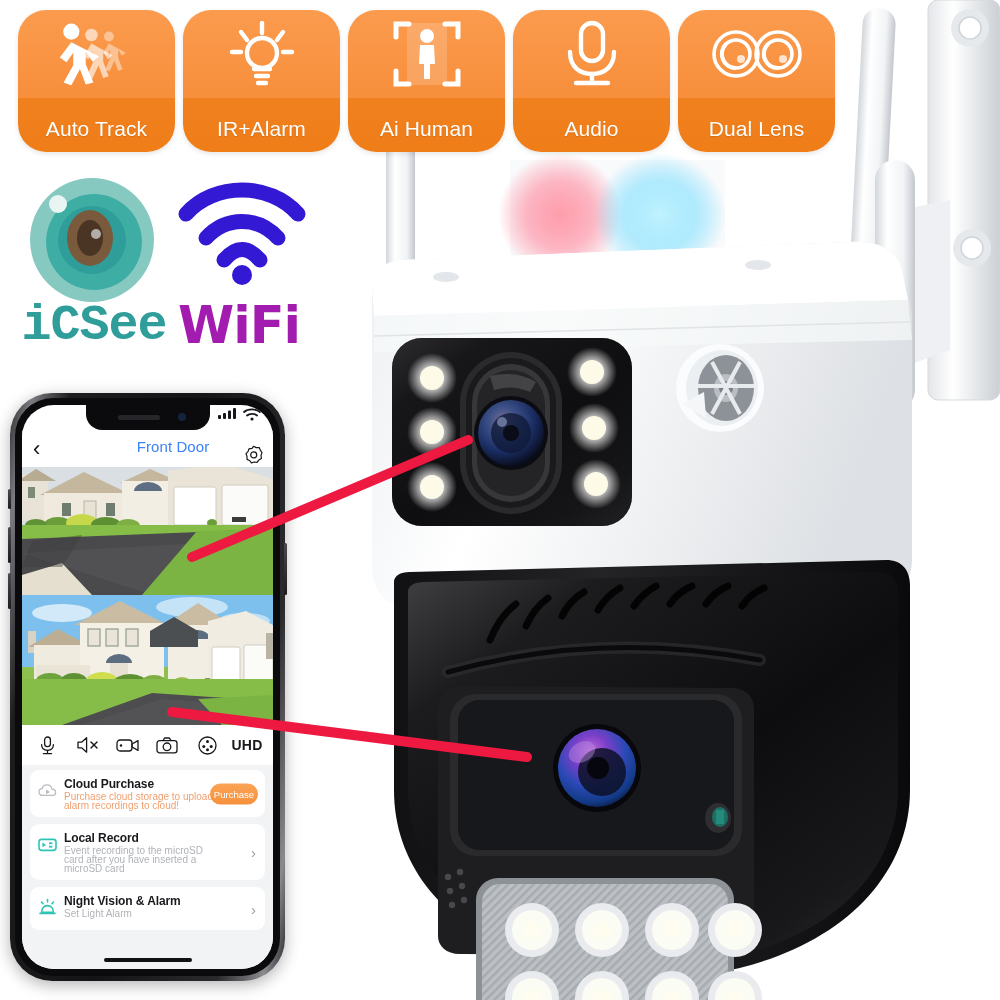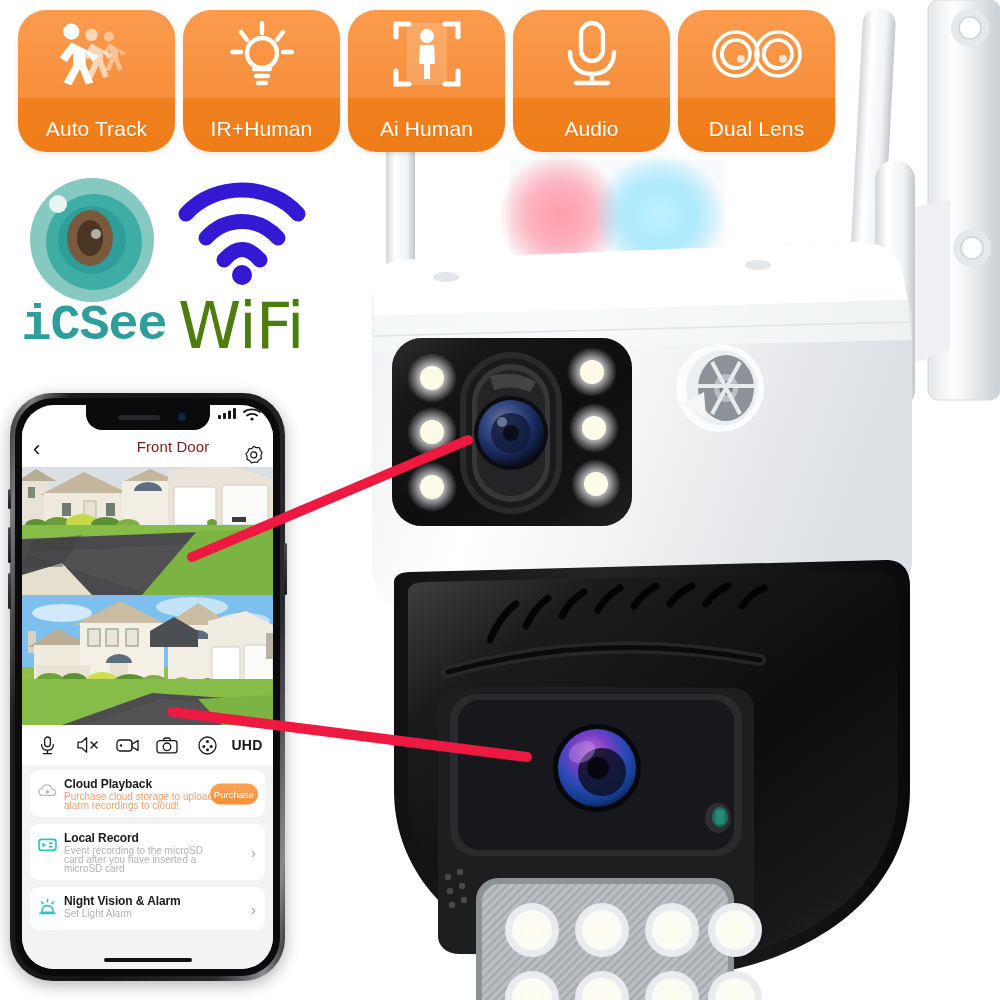--- a/index.html
+++ b/index.html
@@ -43,21 +43,21 @@
   #brand-block{position:absolute;left:0;top:168px;width:330px;height:190px;z-index:58;}
   #icsee-eye{position:absolute;left:28px;top:8px;width:128px;height:128px;}
   #wifi-mark{position:absolute;left:172px;top:10px;width:140px;height:110px;}
   #icsee-word{
     position:absolute;left:4px;top:128px;width:180px;height:60px;
     color:#2f9e9a;font-size:50px;font-weight:bold;line-height:60px;
     font-family:Liberation Mono, monospace;letter-spacing:-1px;text-align:center;
   }
   #wifi-word{
     position:absolute;left:178px;top:128px;width:160px;height:60px;
-    color:#4d7c0f;font-size:64px;font-weight:normal;line-height:60px;
+    color:#a21caf;font-size:51px;font-weight:bold;line-height:60px;
     font-family:"DejaVu Sans", sans-serif;letter-spacing:-1px;text-align:left;
   }
 
   
   #phone{
     position:absolute;left:10px;top:393px;width:275px;height:588px;z-index:55;
   }
   #phone-outer{
     position:absolute;left:0;top:0;width:275px;height:588px;
     border-radius:42px;
@@ -80,21 +80,21 @@
   #notch-speaker{position:absolute;left:32px;top:10px;width:42px;height:5px;border-radius:3px;background:#26262a;}
   #notch-cam{position:absolute;right:24px;top:8px;width:8px;height:8px;border-radius:50%;background:#14243c;}
   .side-btn{position:absolute;background:linear-gradient(180deg,#4a4a4e,#1d1d1f);border-radius:2px;}
   #sb-mute{left:-2px;top:96px;width:3px;height:20px;}
   #sb-up{left:-2px;top:134px;width:3px;height:36px;}
   #sb-down{left:-2px;top:180px;width:3px;height:36px;}
   #sb-power{right:-2px;top:150px;width:3px;height:52px;}
 
   #app-header{position:absolute;left:0;top:25px;width:251px;height:37px;background:#fff;z-index:8;}
   #app-back{position:absolute;left:11px;top:8px;width:18px;height:22px;color:#15151a;font-size:22px;line-height:22px;font-weight:300;}
-  #app-title{position:absolute;left:0;top:8px;width:302px;text-align:center;font-size:15px;color:#7f1d1d;font-weight:500;letter-spacing:.1px;}
+  #app-title{position:absolute;left:0;top:8px;width:302px;text-align:center;font-size:15px;color:#3b82f6;font-weight:500;letter-spacing:.1px;}
   #status-icons{position:absolute;right:9px;top:2px;width:46px;height:14px;}
   #gear-icon{position:absolute;right:10px;top:15px;width:19px;height:19px;}
 
   .cam-view{position:absolute;left:0;width:251px;overflow:hidden;}
   #cam-view-1{top:62px;height:128px;}
   #cam-view-2{top:190px;height:130px;}
   .house-scene{position:absolute;left:0;top:0;width:251px;height:100%;}
 
   #ctrl-bar{
     position:absolute;left:0;top:320px;width:251px;height:40px;background:#fff;
@@ -404,21 +404,21 @@
           <line x1="60" y1="11" x2="54" y2="19"></line>
           <line x1="9" y1="31" x2="18" y2="31"></line>
           <line x1="69" y1="31" x2="60" y2="31"></line>
           <circle cx="39" cy="32" r="15"></circle>
           <line x1="31" y1="48" x2="47" y2="48"></line>
           <line x1="33" y1="55" x2="45" y2="55"></line>
           <line x1="35" y1="62" x2="43" y2="62"></line>
         </g>
       </svg>
     </div>
-    <div class="bdg-lbl">IR+Human</div>
+    <div class="bdg-lbl">IR+Alarm</div>
   </div>
 
   <div class="badge" id="badge-2">
     <div class="bdg-ico">
       <svg width="74" height="70" viewBox="0 0 74 70">
         <rect x="17" y="4" width="40" height="62" fill="#ffffff" opacity="0.17"></rect>
         <g stroke="#ffffff" stroke-width="5" fill="none" stroke-linecap="round">
           <path d="M6 18 L6 5 L19 5"></path>
           <path d="M55 5 L68 5 L68 18"></path>
           <path d="M68 52 L68 65 L55 65"></path>
@@ -669,21 +669,21 @@
 
       <div id="list-area">
 
         <div class="list-card">
           <div class="card-ico">
             <svg width="19" height="19" viewBox="0 0 19 19">
               <path d="M4.6 14.4 C2.4 14.4 1 12.9 1 11 C1 9.2 2.4 7.8 4.2 7.7 C4.6 5.4 6.6 3.8 9 3.8 C11.5 3.8 13.6 5.6 13.9 8 C16 8.2 17.6 9.7 17.6 11.4 C17.6 13.1 16.2 14.4 14.3 14.4 Z" fill="none" stroke="#b9bdc2" stroke-width="1.3" stroke-linejoin="round"></path>
               <path d="M8 8.6 L12 10.9 L8 13.2 Z" fill="#b9bdc2"></path>
             </svg>
           </div>
-          <div class="card-title">Cloud Playback</div>
+          <div class="card-title">Cloud Purchase</div>
           <div class="card-sub orange">Purchase cloud storage to upload alarm recordings to cloud!</div>
           <div id="purchase-btn">Purchase</div>
         </div>
 
         <div class="list-card">
           <div class="card-ico">
             <svg width="19" height="19" viewBox="0 0 19 19">
               <rect x="1" y="4.4" width="17" height="11" rx="2.6" fill="none" stroke="#2ec4b6" stroke-width="1.6"></rect>
               <path d="M4.4 7.6 L8 9.9 L4.4 12.2 Z" fill="#2ec4b6"></path>
               <rect x="11" y="7.4" width="3.4" height="1.8" fill="#2ec4b6"></rect>

